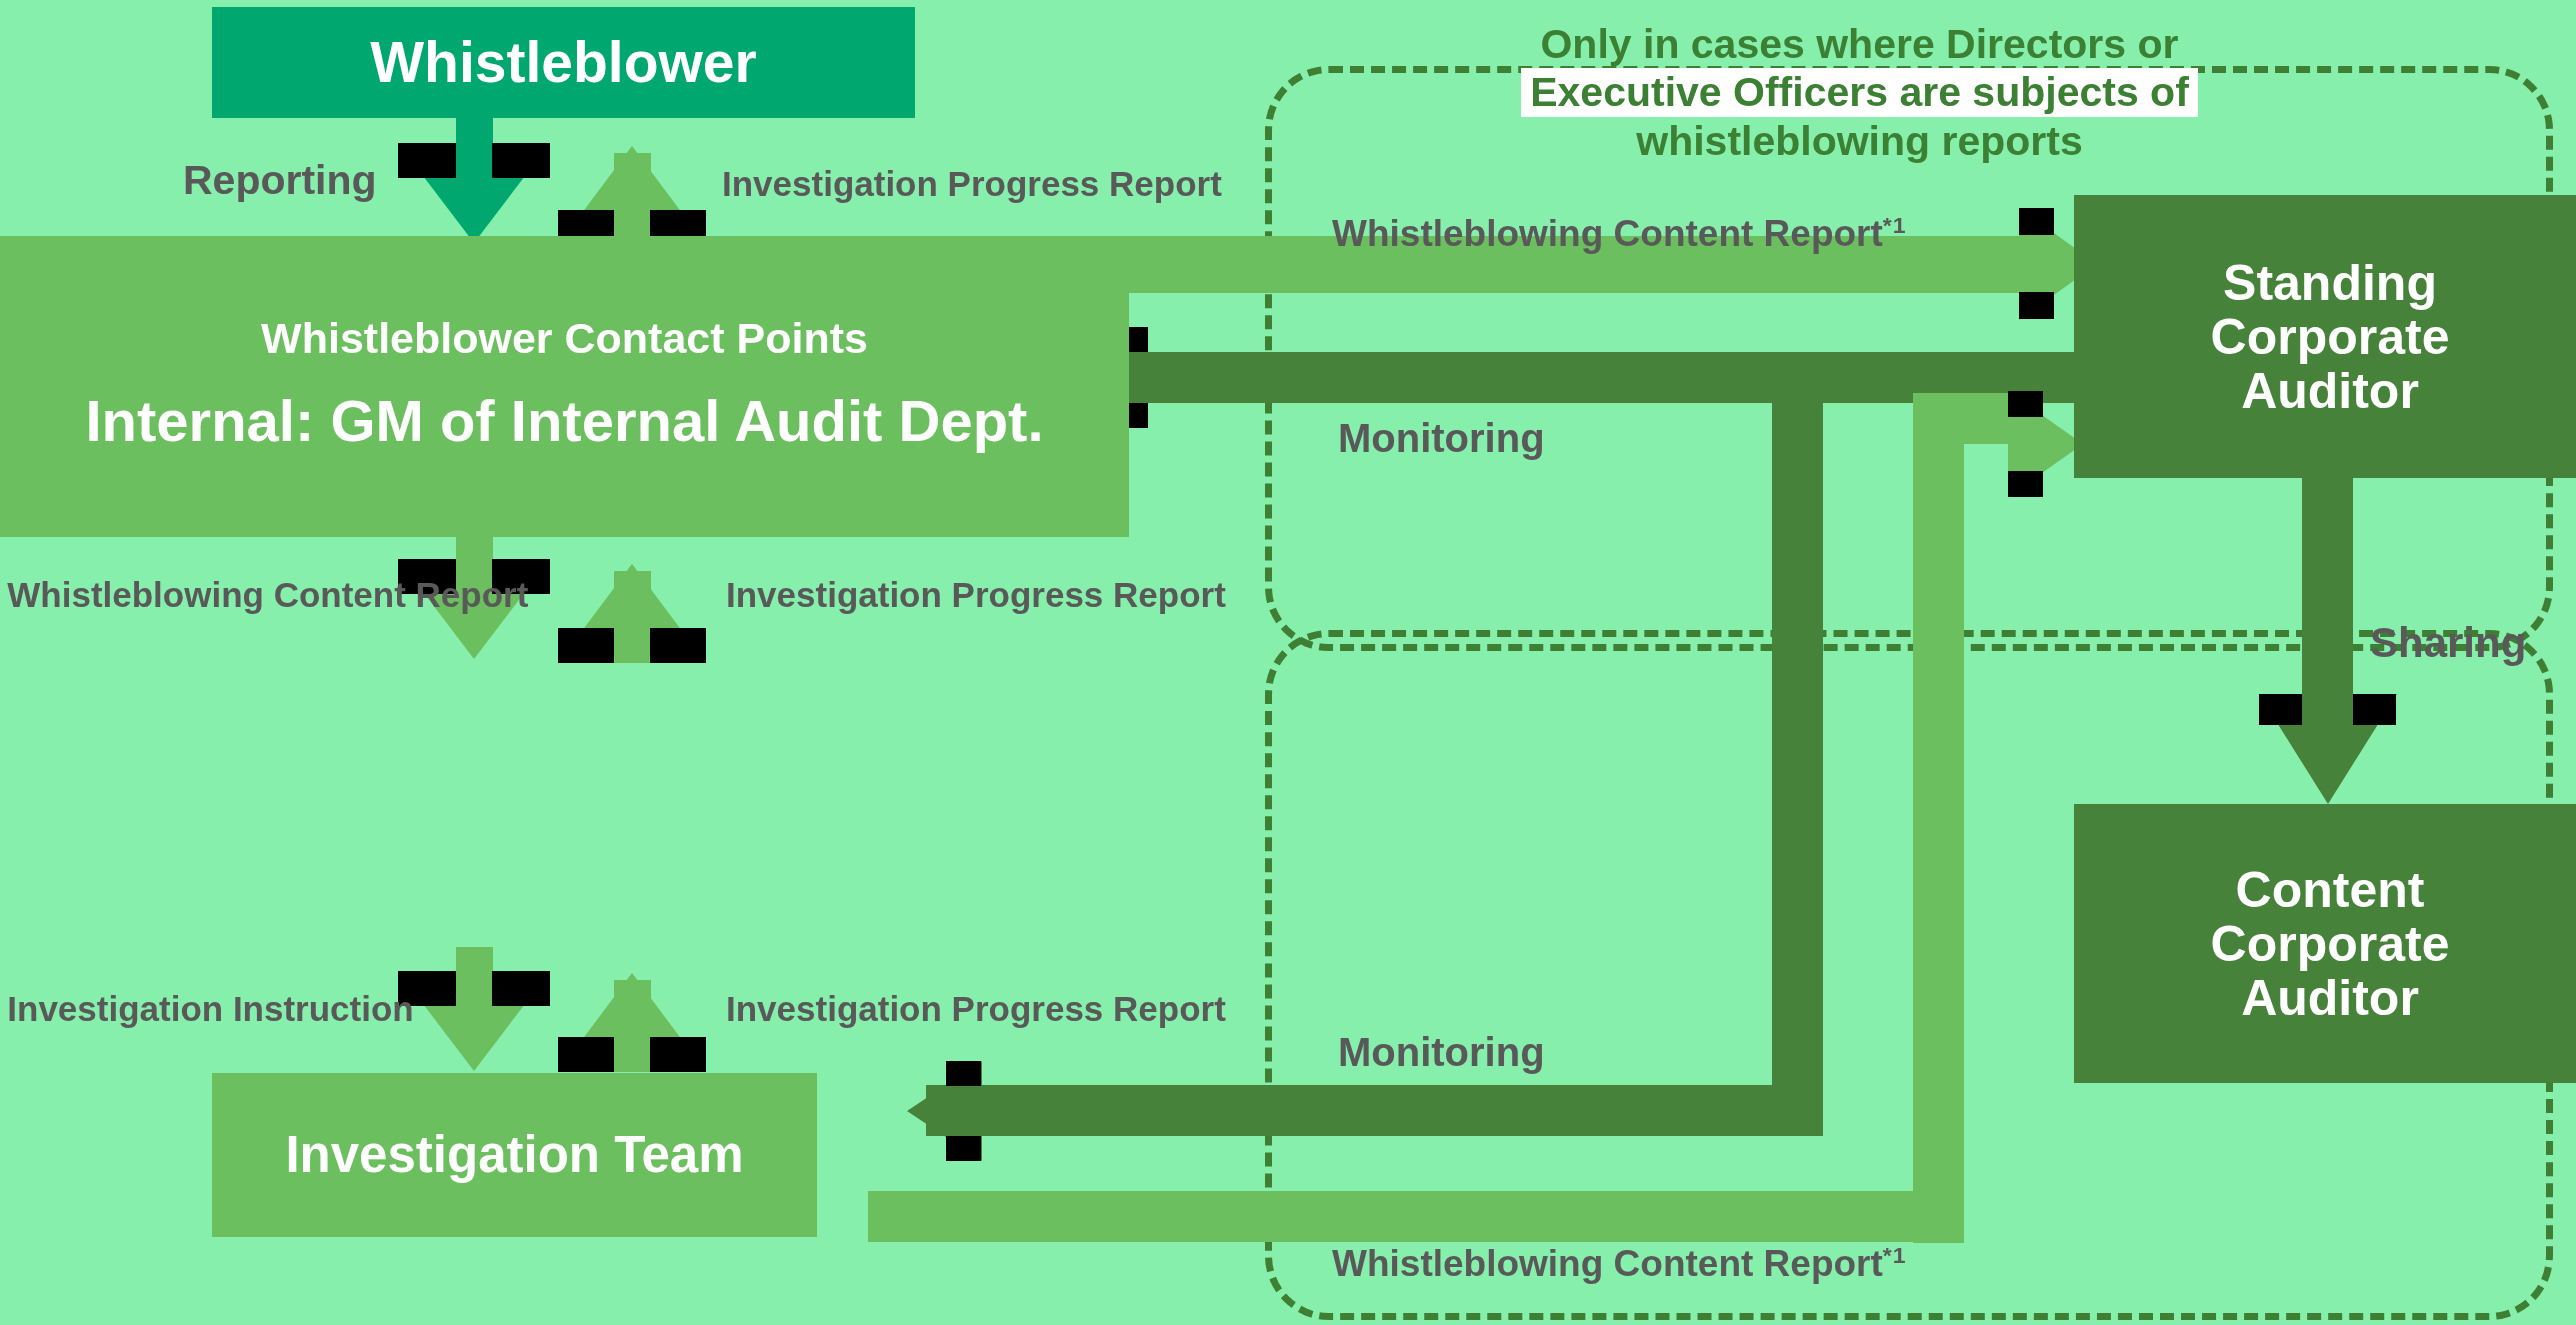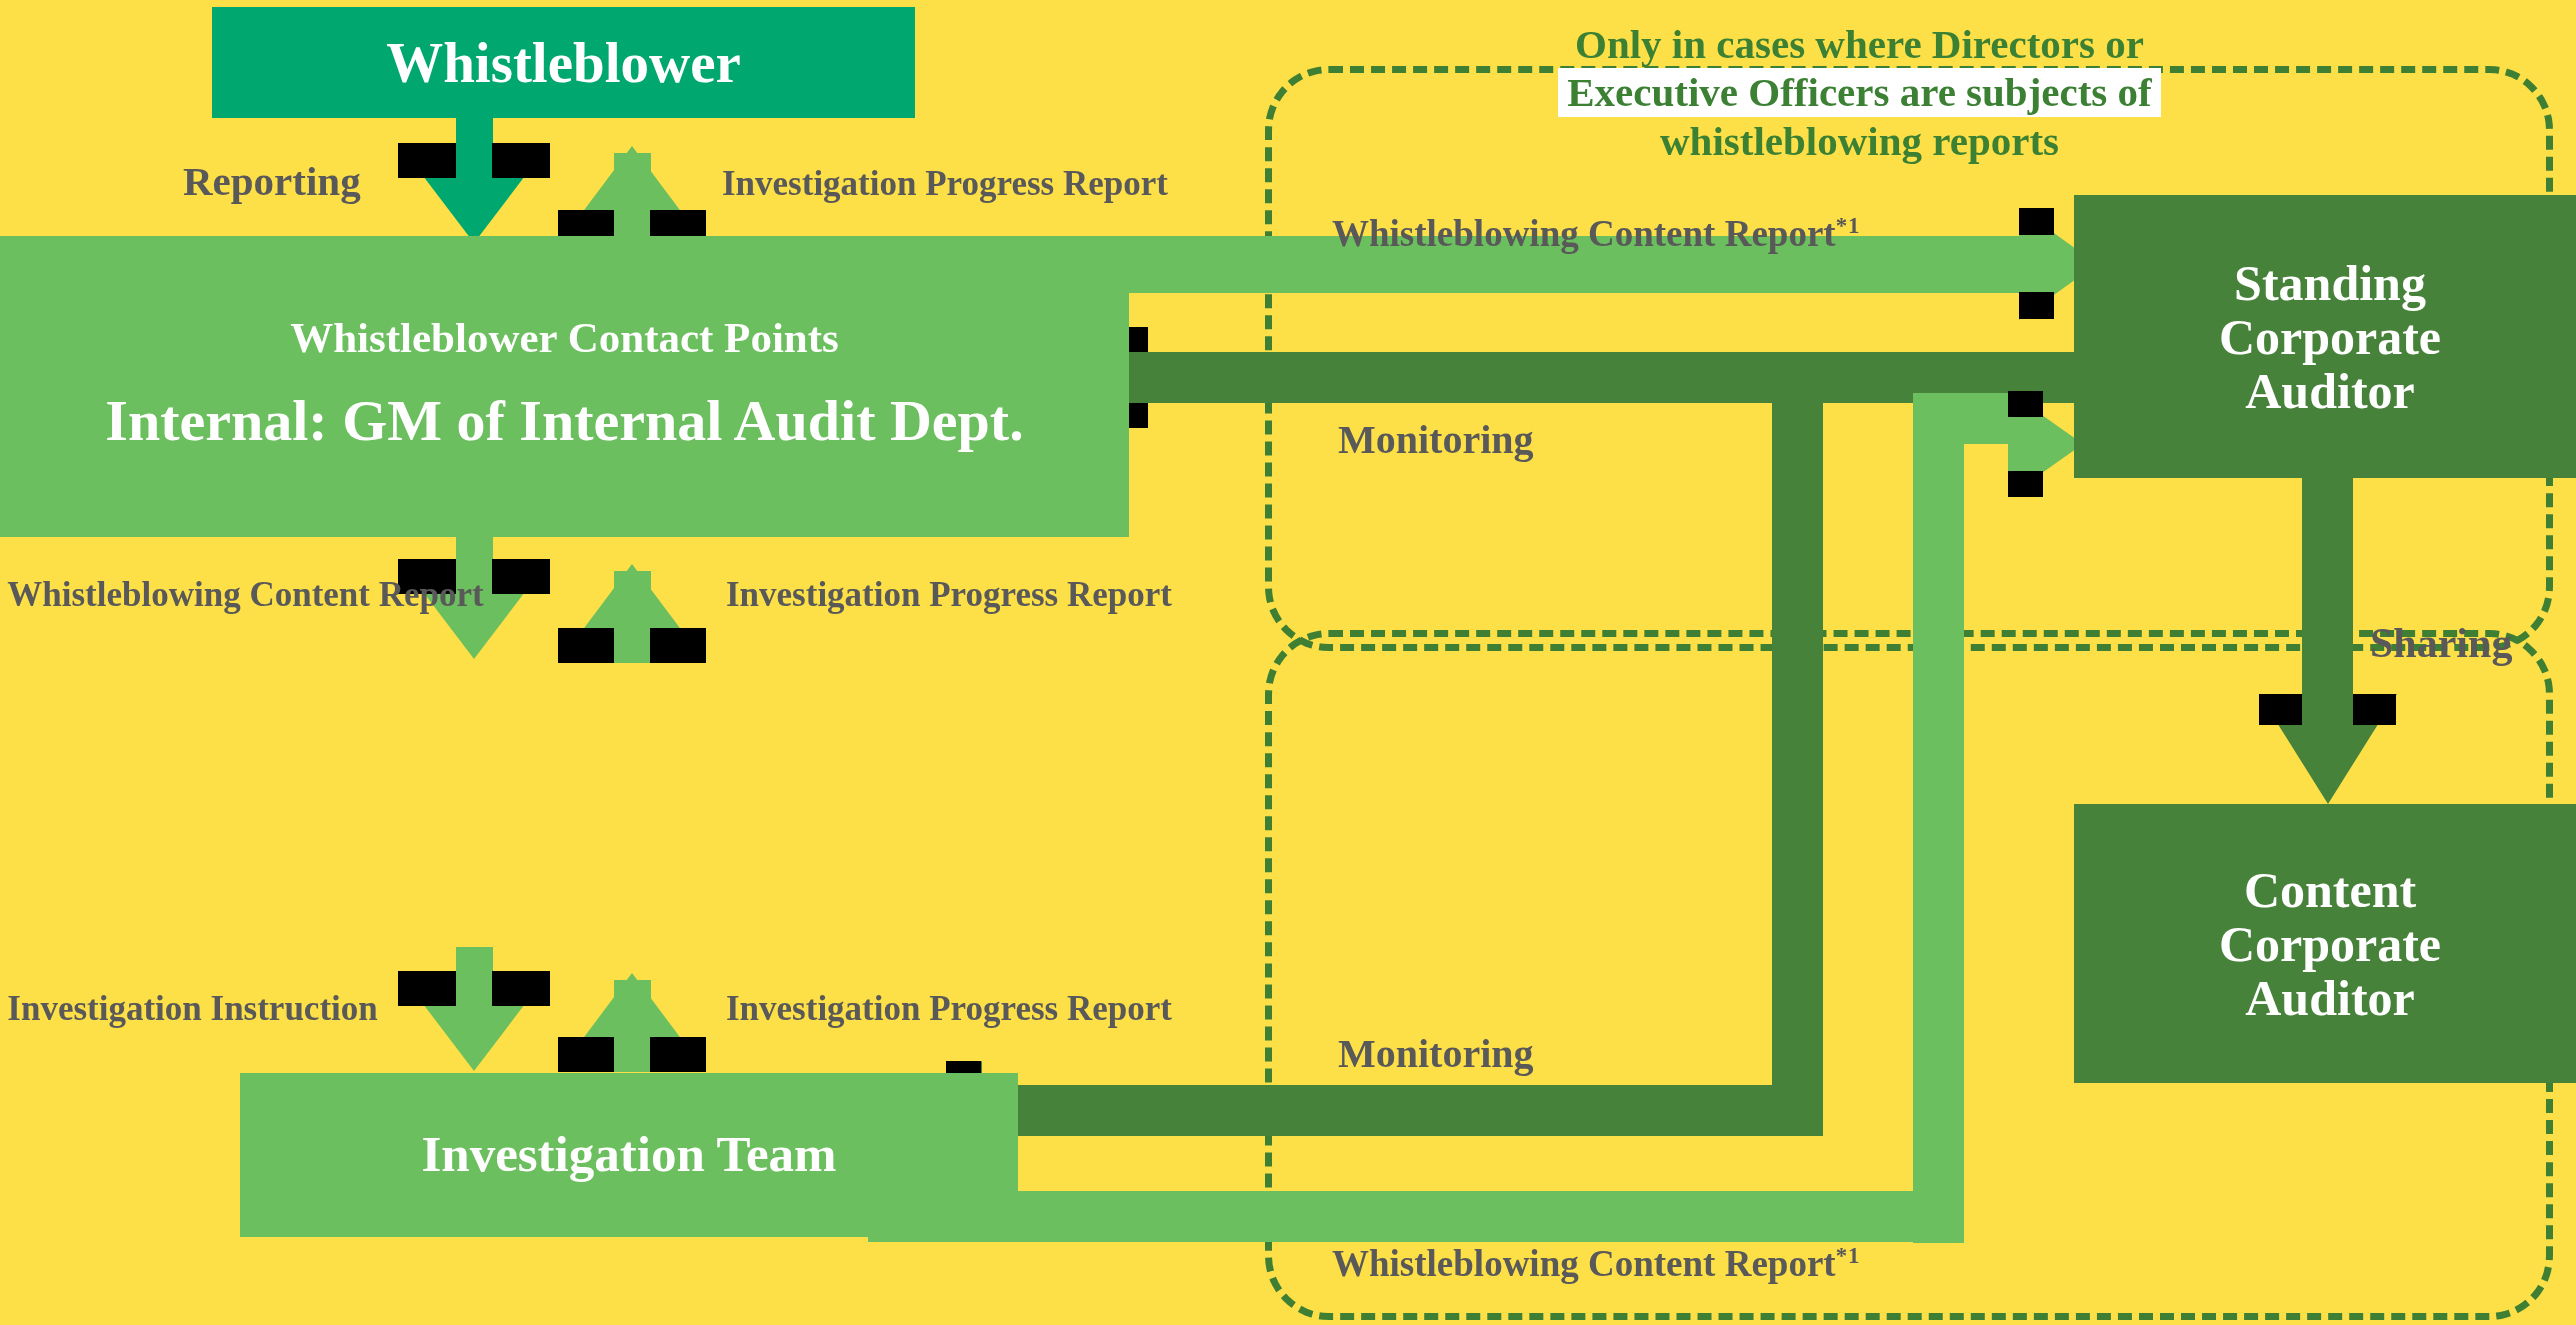--- a/index.html
+++ b/index.html
@@ -1,21 +1,21 @@
 <!DOCTYPE html>
 <html style="font-size:14.6px"><head>
 <meta charset="utf-8">
 <style>
   html,body{margin:0;padding:0;background:#000;}
   #stage{
     position:relative;
     width:2576px;height:1325px;
-    background:#fde047;
+    background:#86efac;
     overflow:hidden;
-    font-family:Liberation Serif, serif;
+    font-family:Liberation Sans, sans-serif;
   }
   .box{position:absolute;display:flex;flex-direction:column;align-items:center;justify-content:center;color:#fff;text-align:center;box-sizing:border-box;}
   .box-line{display:block;line-height:1.08;white-space:nowrap;}
 
   
   #whistleblower{
     left:212px;top:7.3px;width:703px;height:111px;
     background:#00a870;
     font-weight:bold;font-size:57px;
   }
@@ -32,23 +32,22 @@
 
   #compliance{
     left:0px;top:655px;width:1129px;height:292px;
     padding:5.5px 12.8px;
   }
   #compliance .cc-l1{font-size:51px;margin-bottom:12.8px;}
   #compliance .cc-l2{font-size:51px;}
   .sup{font-size:0.62em;vertical-align:super;letter-spacing:0.9px;}
 
   #investigation-team{
-    left:212px;top:1073px;width:778px;height:164px;
+    left:212px;top:1073px;width:605px;height:164px;
     font-size:51px;
-    margin-left:28px;
   }
 
   
   .darkbox{background:#47823a;font-weight:bold;}
   #standing-auditor{
     left:2074px;top:195px;width:512px;height:283px;
     font-size:50px;line-height:1.22;
   }
   #outside-auditor{
     left:2074px;top:804px;width:512px;height:279px;

